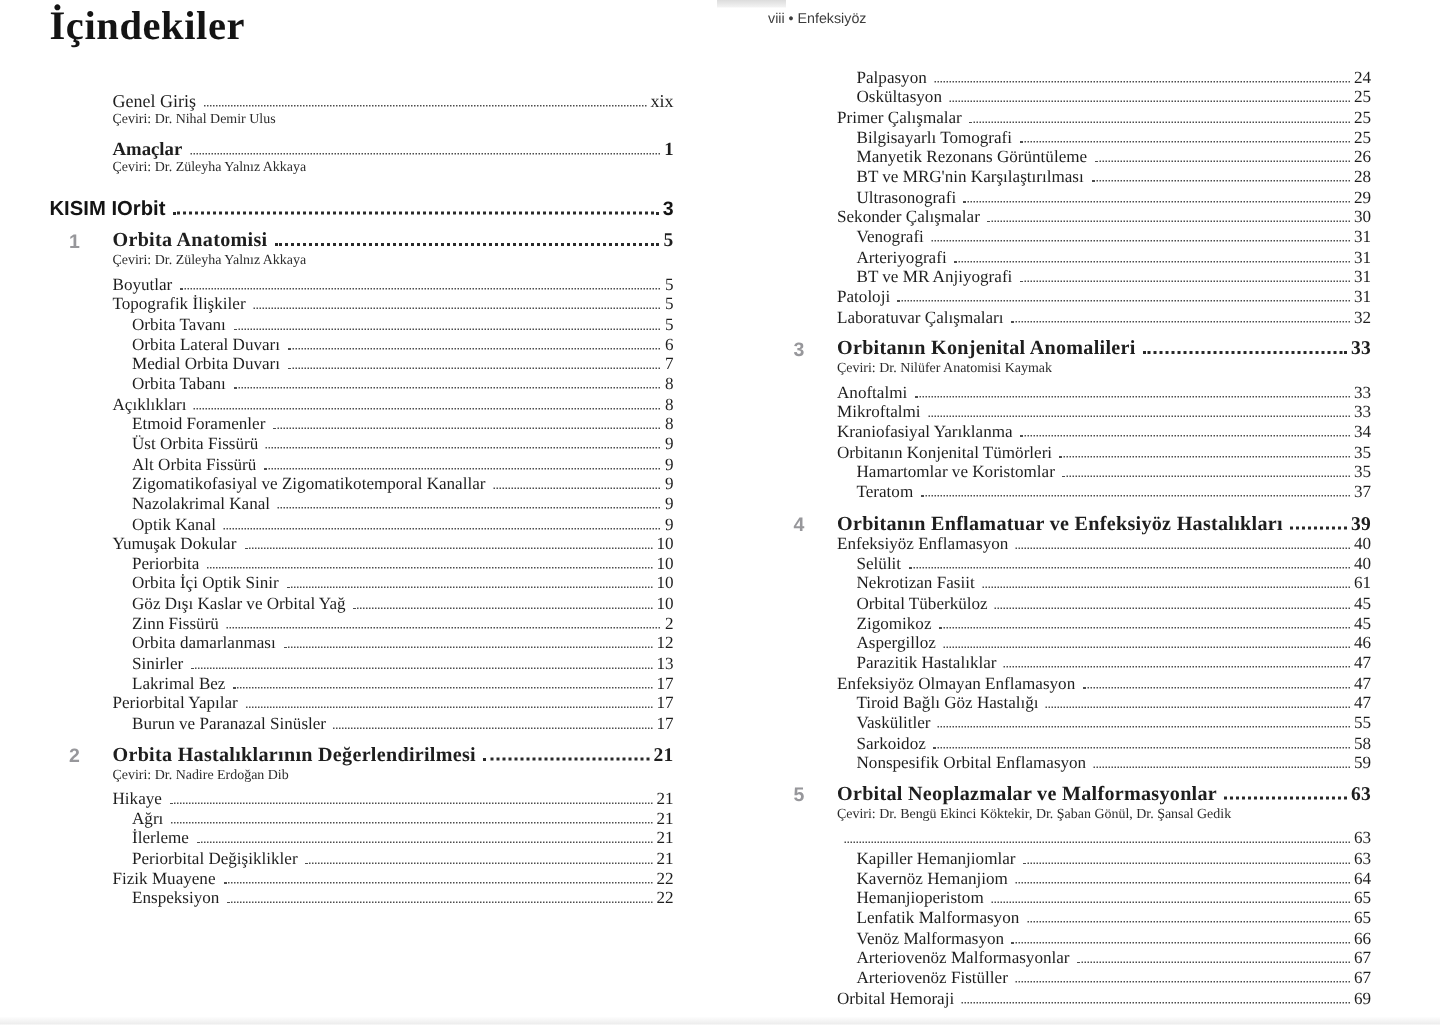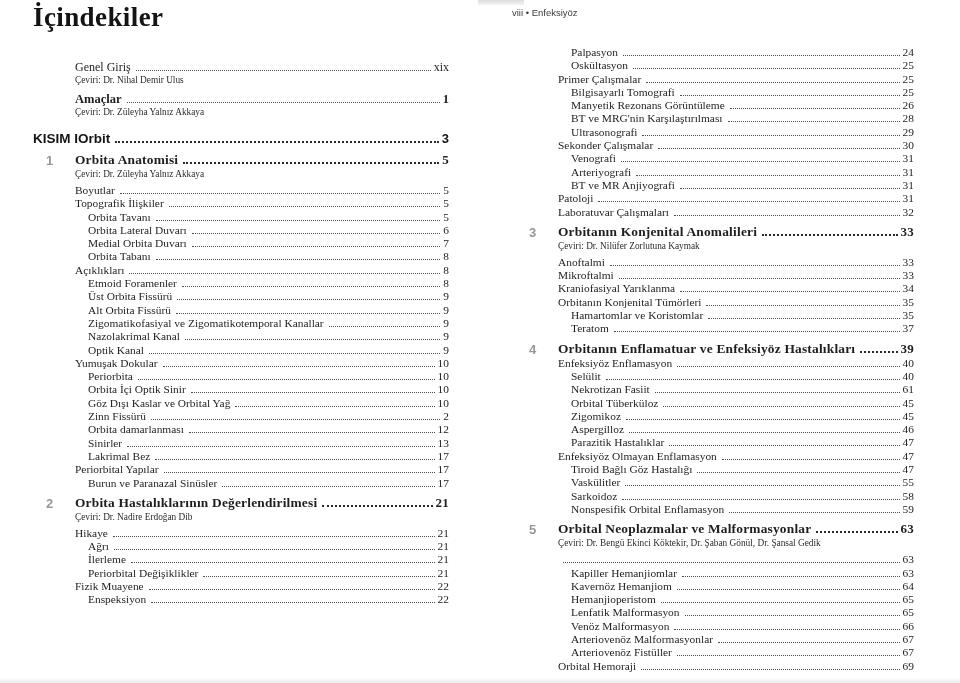--- a/index.html
+++ b/index.html
@@ -336,21 +336,21 @@
     <span class="dots"></span>
     <span class="pg">32</span>
   </div>
       <div class="ch-block">
     <div class="row ch-row">
       <span class="ch-num">3</span>
       <span class="lbl">Orbitanın Konjenital Anomalileri</span>
       <span class="dots ch-dots"></span>
       <span class="pg ch-pg">33</span>
     </div>
-    <div class="translator">Çeviri: Dr. Nilüfer Zorlutuna Kaymak</div>
+    <div class="translator">Çeviri: Dr. Nilüfer Anatomisi Kaymak</div>
   </div>
       <div class="row">
     <span class="lbl">Anoftalmi</span>
     <span class="dots"></span>
     <span class="pg">33</span>
   </div>
       <div class="row">
     <span class="lbl">Mikroftalmi</span>
     <span class="dots"></span>
     <span class="pg">33</span>

